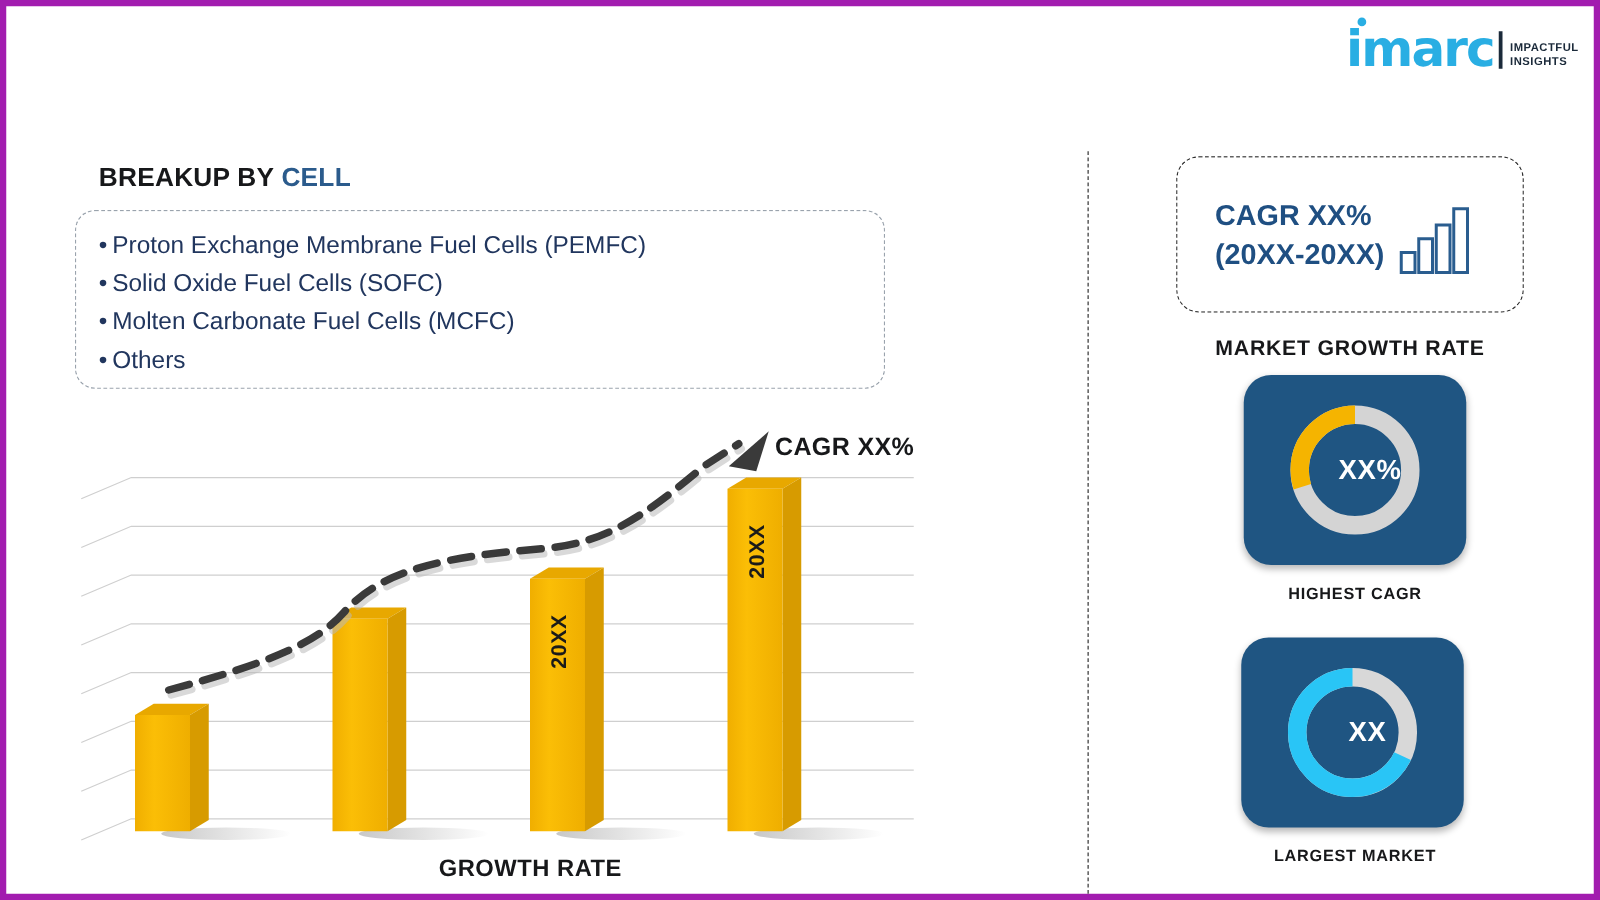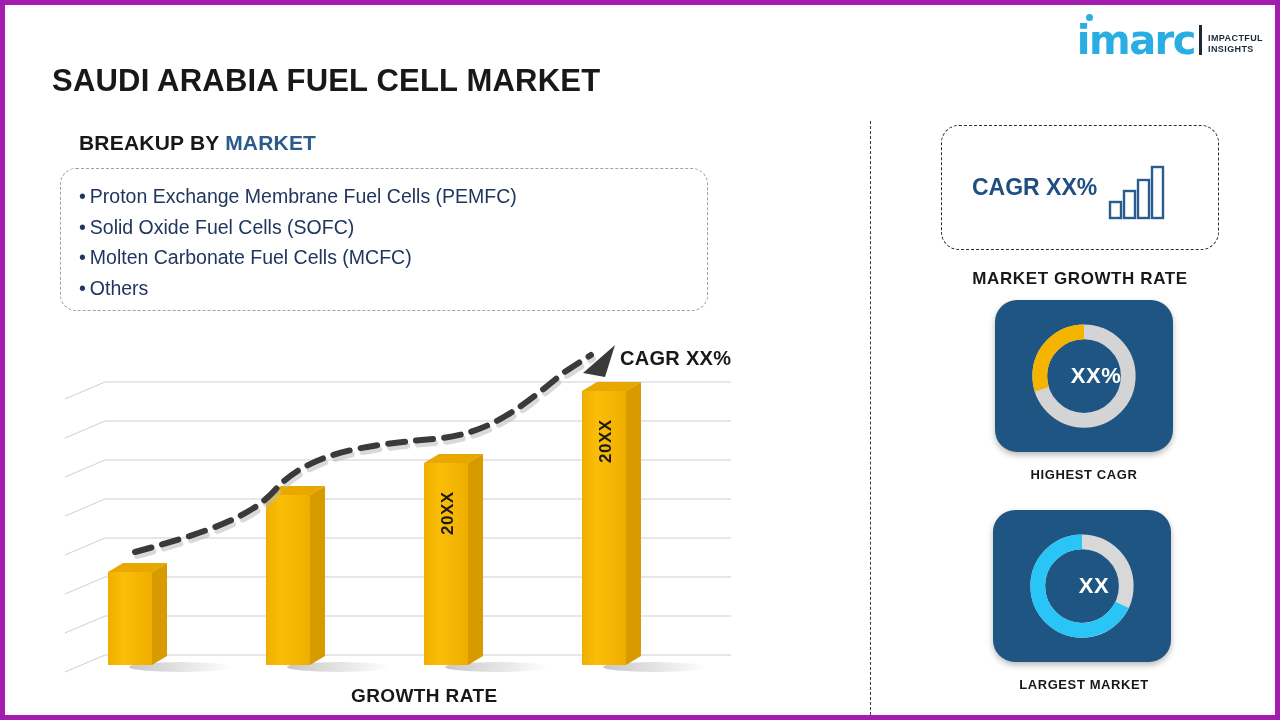--- a/index.html
+++ b/index.html
@@ -252,24 +252,23 @@
       <span id="logo-dot"></span>
       <span>imarc</span>
     </div>
     <div id="logo-divider"></div>
     <div id="logo-tagline">
       <span>IMPACTFUL</span>
       <span>INSIGHTS</span>
     </div>
   </div>
 
-  <div id="page-title">SAUDI ARABIA FUEL CELL MARKET</div>
 
   <div id="breakup-heading">
-    <span>BREAKUP BY </span><span class="accent">MARKET</span>
+    <span>BREAKUP BY </span><span class="accent">CELL</span>
   </div>
 
   <div id="types-box">
     <div class="type-item">
       <span class="type-bullet">•</span><span>Proton Exchange Membrane Fuel Cells (PEMFC)</span>
     </div>
     <div class="type-item">
       <span class="type-bullet">•</span><span>Solid Oxide Fuel Cells (SOFC)</span>
     </div>
     <div class="type-item">
@@ -351,20 +350,21 @@
 
   <div id="growth-rate-label">GROWTH RATE</div>
 
   <div id="divider"></div>
 
   <div id="right-panel">
 
     <div id="cagr-box">
       <div id="cagr-text">
         <div>CAGR XX%</div>
+        <div>(20XX-20XX)</div>
       </div>
       <svg id="cagr-bars-icon" width="62" height="62" viewBox="0 0 62 62">
         <rect x="3" y="44" width="11" height="16" fill="none" stroke="#2a5d8f" stroke-width="2.4"></rect>
         <rect x="17" y="33" width="11" height="27" fill="none" stroke="#2a5d8f" stroke-width="2.4"></rect>
         <rect x="31" y="22" width="11" height="38" fill="none" stroke="#2a5d8f" stroke-width="2.4"></rect>
         <rect x="45" y="9" width="11" height="51" fill="none" stroke="#2a5d8f" stroke-width="2.4"></rect>
       </svg>
     </div>
 
     <div id="market-growth-rate-label">MARKET GROWTH RATE</div>

